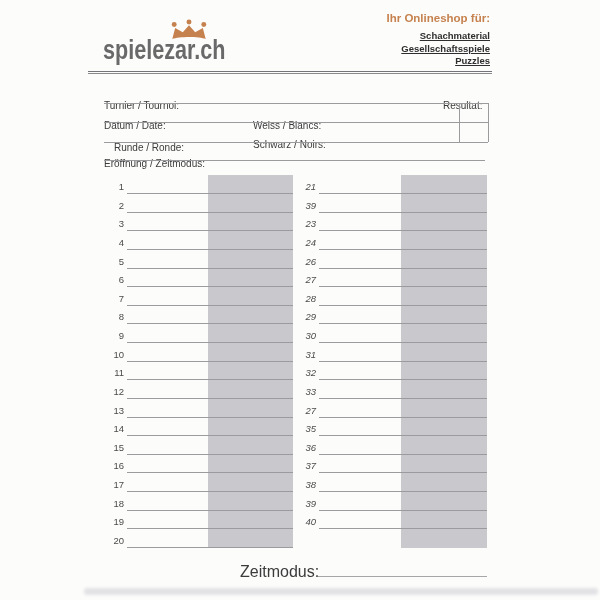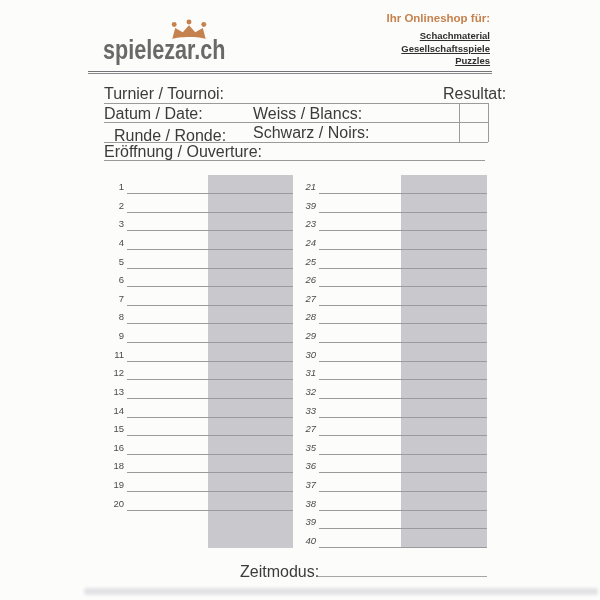--- a/index.html
+++ b/index.html
@@ -33,22 +33,22 @@
     line-height: 12.5px;
     text-decoration: underline;
   }
   .brand-rule {
     position: absolute; left: 88px; top: 71px; width: 404px; height: 1px;
     border-top: 1px solid #757579; border-bottom: 1px solid #8a8a8e;
   }
 
   
   .f-label {
-    position: absolute; font-size: 16px; color: #3b3b3b;
-    line-height: 11px; white-space: nowrap;
+    position: absolute; font-size: 10px; color: #3b3b3b;
+    line-height: 11px; white-space: nowrap; margin-top: 12px;
   }
   .h-line { position: absolute; height: 1px; background: #9b9b9e; }
   .v-line { position: absolute; width: 1px; background: #9b9b9e; }
 
   
   .move-col { position: absolute; top: 175.4px; display: flex; flex-direction: column; z-index: 2; }
   .move-row { display: flex; align-items: flex-end; height: 18.632px; box-sizing: border-box; }
   .move-num {
     width: 21px; text-align: right; padding-right: 3px;
     font-size: 9.5px; color: #4a4a4a; line-height: 10px; margin-bottom: 2px;
@@ -101,21 +101,21 @@
   <div class="h-line" style="left:104px; top:103px; width:384px;"></div>
 
   <div class="f-label" style="left:104px; top:107.5px;">Datum / Date:</div>
   <div class="f-label" style="left:253px; top:107.5px;">Weiss / Blancs:</div>
   <div class="h-line" style="left:104px; top:122px; width:384px;"></div>
 
   <div class="f-label" style="left:104px; top:130px;padding-left:10px;">Runde / Ronde:</div>
   <div class="f-label" style="left:253px; top:127px;">Schwarz / Noirs:</div>
   <div class="h-line" style="left:104px; top:141.5px; width:384px;"></div>
 
-  <div class="f-label" style="left:104px; top:146px;">Eröffnung / Ouverture:</div>
+  <div class="f-label" style="left:104px; top:146px;">Eröffnung / Zeitmodus:</div>
   <div class="h-line" style="left:104px; top:160px; width:381px;"></div>
 
   <div class="v-line" style="left:459px; top:103px; height:39px;"></div>
   <div class="v-line" style="left:488px; top:103px; height:39px;"></div>
 
   <div class="shade" id="shade-left"></div>
   <div class="shade" id="shade-right"></div>
 
   <div class="move-col" id="left-rows" style="left:103px; width:190px;">
       <div class="move-row">
@@ -148,20 +148,24 @@
       </div>
       <div class="move-row">
         <div class="move-num">8</div>
         <div class="move-line"></div>
       </div>
       <div class="move-row">
         <div class="move-num">9</div>
         <div class="move-line"></div>
       </div>
       <div class="move-row">
+        <div class="move-num">10</div>
+        <div class="move-line"></div>
+      </div>
+      <div class="move-row">
         <div class="move-num">11</div>
         <div class="move-line"></div>
       </div>
       <div class="move-row">
         <div class="move-num">12</div>
         <div class="move-line"></div>
       </div>
       <div class="move-row">
         <div class="move-num">13</div>
         <div class="move-line"></div>
@@ -169,20 +173,24 @@
       <div class="move-row">
         <div class="move-num">14</div>
         <div class="move-line"></div>
       </div>
       <div class="move-row">
         <div class="move-num">15</div>
         <div class="move-line"></div>
       </div>
       <div class="move-row">
         <div class="move-num">16</div>
+        <div class="move-line"></div>
+      </div>
+      <div class="move-row">
+        <div class="move-num">17</div>
         <div class="move-line"></div>
       </div>
       <div class="move-row">
         <div class="move-num">18</div>
         <div class="move-line"></div>
       </div>
       <div class="move-row">
         <div class="move-num">19</div>
         <div class="move-line"></div>
       </div>
@@ -202,24 +210,20 @@
       </div>
       <div class="move-row">
         <div class="move-num">23</div>
         <div class="move-line"></div>
       </div>
       <div class="move-row">
         <div class="move-num">24</div>
         <div class="move-line"></div>
       </div>
       <div class="move-row">
-        <div class="move-num">25</div>
-        <div class="move-line"></div>
-      </div>
-      <div class="move-row">
         <div class="move-num">26</div>
         <div class="move-line"></div>
       </div>
       <div class="move-row">
         <div class="move-num">27</div>
         <div class="move-line"></div>
       </div>
       <div class="move-row">
         <div class="move-num">28</div>
         <div class="move-line"></div>

